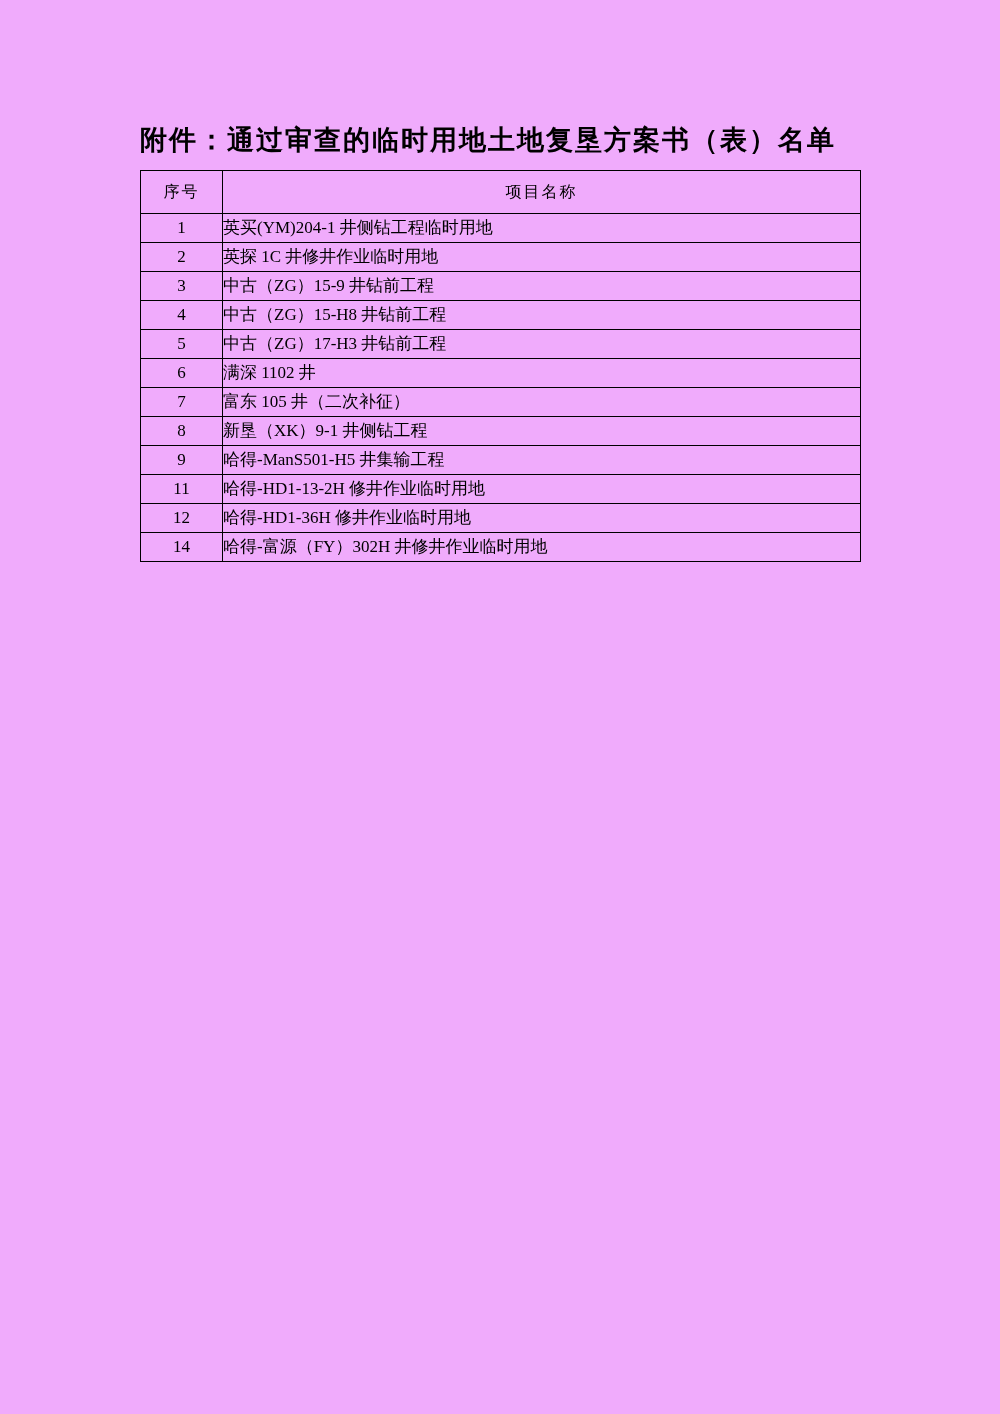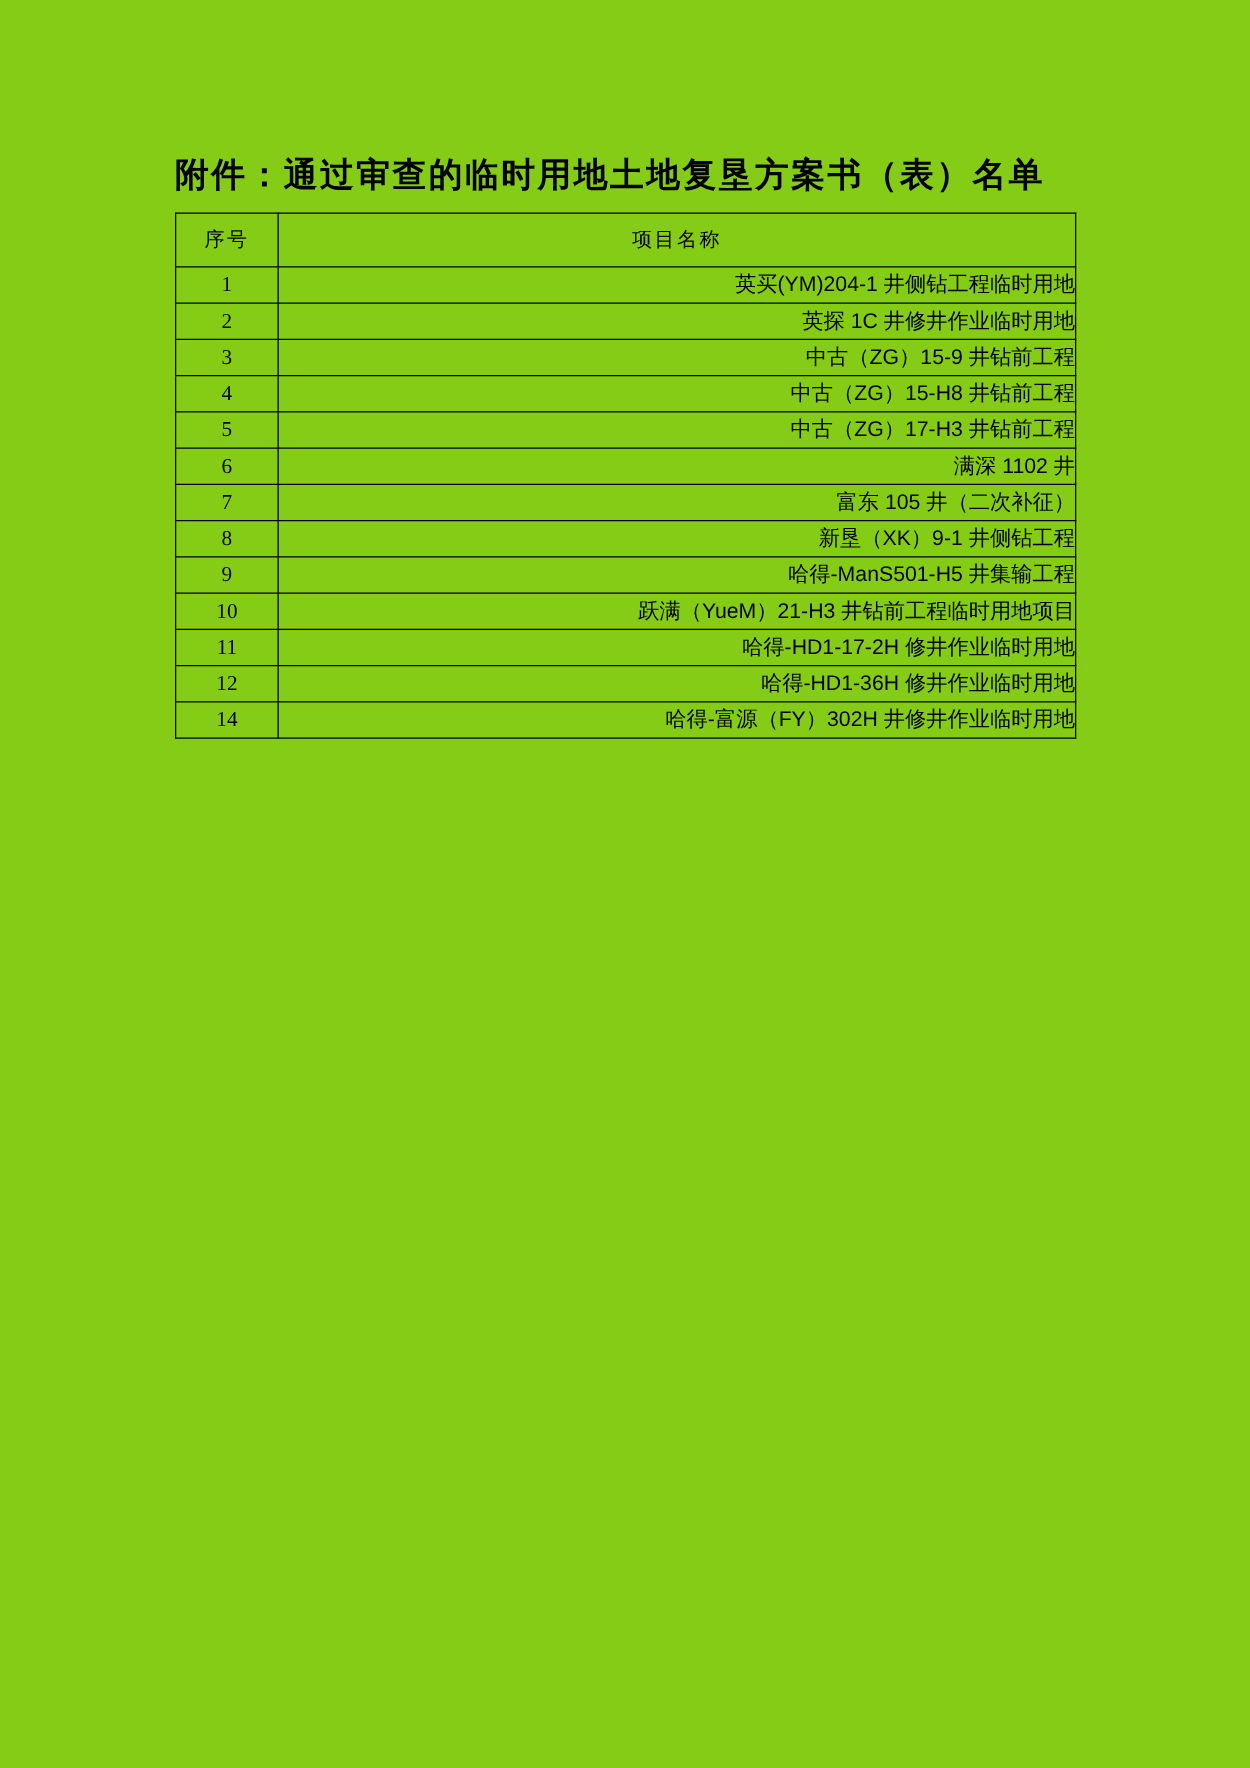--- a/index.html
+++ b/index.html
@@ -14,21 +14,21 @@
     color: #000000;
     position: relative;
     overflow: hidden;
   }
   .page {
     position: absolute;
     top: 0;
     left: 0;
     width: 1000px;
     height: 1414px;
-    background: #84cc16;
+    background: #f0abfc;
   }
   .doc-title {
     position: absolute;
     top: 122px;
     left: 140px;
     width: 720px;
     font-family: "DejaVu Serif", "Liberation Serif", serif;
     font-size: 27px;
     font-weight: 700;
     letter-spacing: 2px;
@@ -66,25 +66,25 @@
     font-family: "DejaVu Serif", "Liberation Serif", serif;
   }
   .idx-cell {
     text-align: center;
     font-size: 17px;
     height: 28px;
     line-height: 28px;
     font-family: "Liberation Serif", "DejaVu Serif", serif;
   }
   .name-cell {
-    text-align: right;
+    text-align: left;
     font-size: 17px;
     height: 28px;
     line-height: 28px;
-    font-family: Liberation Sans, sans-serif;
+    font-family: Liberation Serif, serif;
     white-space: nowrap;
   }
 </style>
 </head>
 <body>
 
 <div class="page">
 
   <div class="doc-title">附件：通过审查的临时用地土地复垦方案书（表）名单</div>
 
@@ -131,26 +131,22 @@
         </tr>
         <tr>
           <td class="idx-cell">8</td>
           <td class="name-cell">新垦（XK）9-1 井侧钻工程</td>
         </tr>
         <tr>
           <td class="idx-cell">9</td>
           <td class="name-cell">哈得-ManS501-H5 井集输工程</td>
         </tr>
         <tr>
-          <td class="idx-cell">10</td>
-          <td class="name-cell">跃满（YueM）21-H3 井钻前工程临时用地项目</td>
-        </tr>
-        <tr>
           <td class="idx-cell">11</td>
-          <td class="name-cell">哈得-HD1-17-2H 修井作业临时用地</td>
+          <td class="name-cell">哈得-HD1-13-2H 修井作业临时用地</td>
         </tr>
         <tr>
           <td class="idx-cell">12</td>
           <td class="name-cell">哈得-HD1-36H 修井作业临时用地</td>
         </tr>
         <tr>
           <td class="idx-cell">14</td>
           <td class="name-cell">哈得-富源（FY）302H 井修井作业临时用地</td>
         </tr>
       </tbody>

